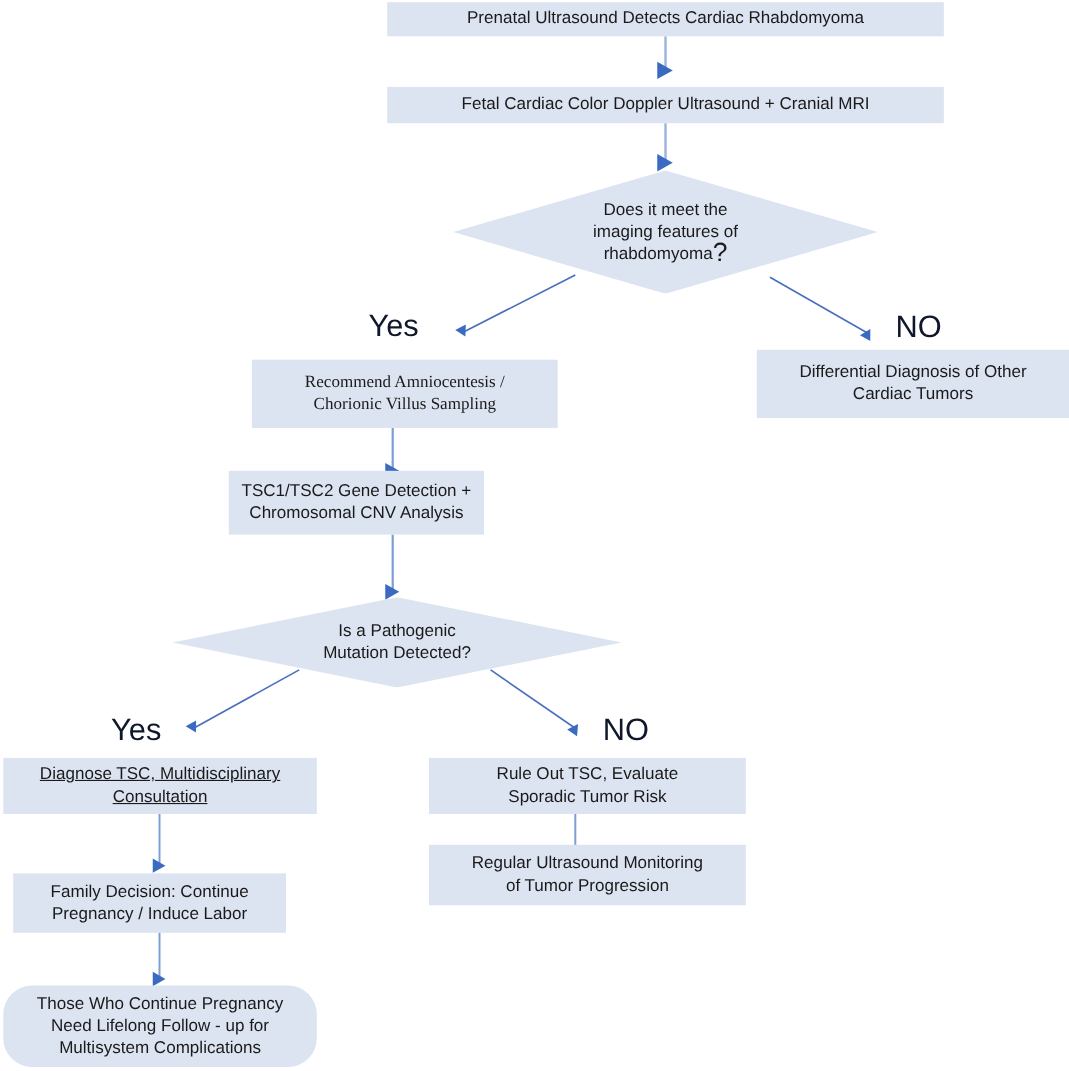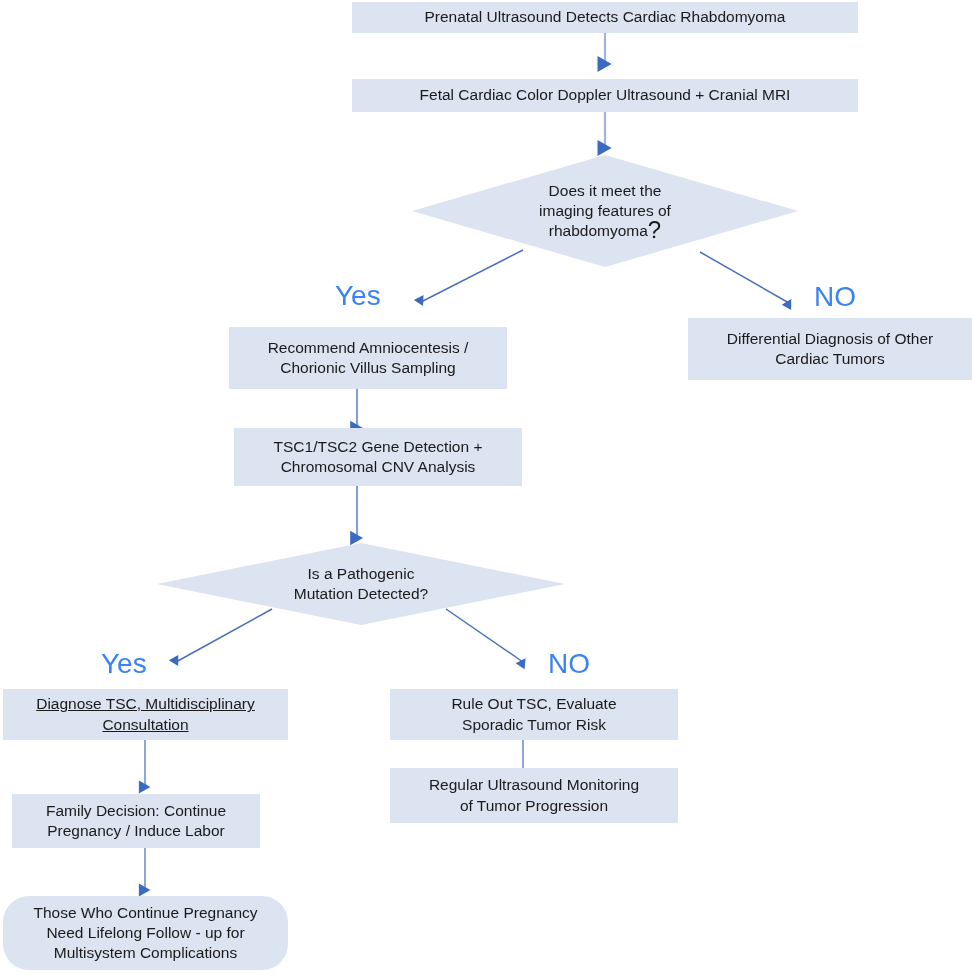--- a/index.html
+++ b/index.html
@@ -70,21 +70,21 @@
     white-space: pre-line;
     text-align: center;
   }
   .qmark {
     font-size: 24px;
     line-height: 0.7;
     vertical-align: -2px;
   }
   .branch-label {
     position: absolute;
-    color: #3b82f6;
+    color: #0f172a;
     font-size: 28px;
     line-height: 1;
     white-space: nowrap;
     z-index: 3;
   }
 </style>
 </head>
 <body>
 
 <div id="canvas">
@@ -157,31 +157,31 @@
   </div>
 
   <div class="branch-label" style="left:335px; top:282px;">
     <span>Yes</span>
   </div>
 
   <div class="branch-label" style="left:814px; top:283px;">
     <span>NO</span>
   </div>
 
-  <div class="node process" style="left:229px; top:327px; width:278px; height:62px;">
+  <div class="node process" style="left:229px; top:327px; width:278px; height:62px;font-family:Liberation Serif, serif;">
     <span class="lbl">Recommend Amniocentesis /
 Chorionic Villus Sampling</span>
   </div>
 
   <div class="node process" style="left:688px; top:318px; width:284px; height:62px;">
     <span class="lbl">Differential Diagnosis of Other
 Cardiac Tumors</span>
   </div>
 
-  <div class="node process" style="left:234px; top:428px; width:288px; height:58px;">
+  <div class="node process" style="left:208px; top:428px; width:232px; height:58px;">
     <span class="lbl">TSC1/TSC2 Gene Detection +
 Chromosomal CNV Analysis</span>
   </div>
 
   <div class="node decision" style="left:157px; top:543px; width:408px; height:82px;">
     <span class="diamond-shape"></span>
     <span class="diamond-text"><span>Is a Pathogenic
 Mutation Detected?</span></span>
   </div>
 

